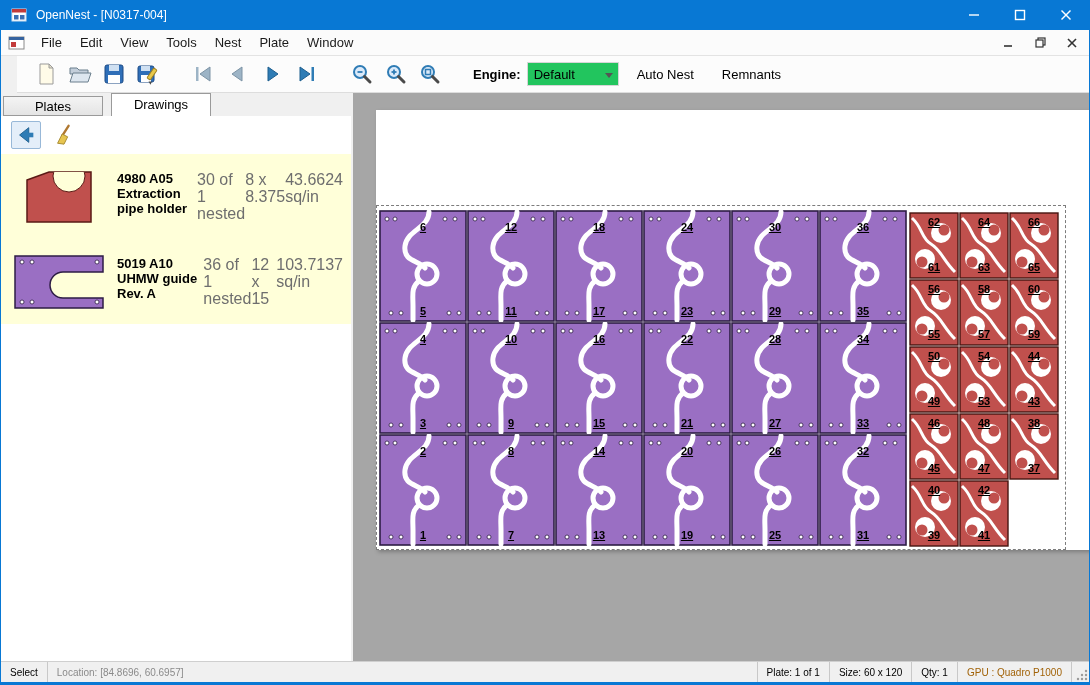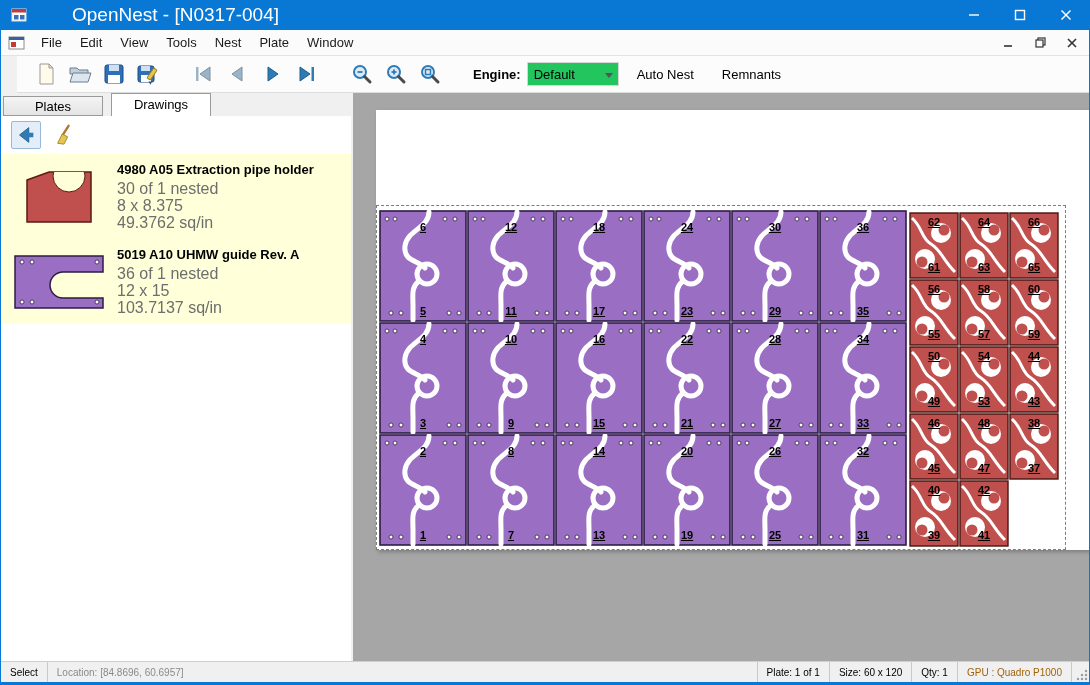--- a/index.html
+++ b/index.html
@@ -5,21 +5,21 @@
 <style>
   * { box-sizing: border-box; margin: 0; padding: 0; }
   body { font-family: "Liberation Sans", sans-serif; font-size: 13px; background:#444; }
   .window { position: relative; width: 1090px; height: 685px; background:#f0f0f0; overflow: hidden;
             border-left:1px solid #0878d4; border-right:1px solid #0878d4; }
 
   
   .titlebar { position:absolute; left:0; top:0; width:100%; height:30px; background:#0878d4;
               display:flex; align-items:center; color:#fff; }
   .app-icon { width:18px; height:18px; margin:0 8px 0 9px; display:flex; align-items:center; }
-  .title-text { font-size:19px;margin-left:36px; }
+  .title-text { font-size:12px; }
   .win-controls { position:absolute; right:0; top:0; height:30px; display:flex; }
   .win-btn { width:46px; height:30px; display:flex; align-items:center; justify-content:center; }
 
   
   .menubar { position:absolute; left:0; top:30px; width:100%; height:26px; background:#fbfbfb;
              display:flex; align-items:center; border-bottom:1px solid #e3e3e3; }
   .child-icon { width:18px; height:16px; margin:0 6px 0 7px; display:flex; align-items:center; }
   .menu-item { padding:4px 9px; color:#1a1a1a; }
   .mdi-controls { margin-left:auto; display:flex; align-items:center; margin-right:8px; gap:14px; }
   .mdi-btn { width:18px; height:18px; display:flex; align-items:center; justify-content:center; }
@@ -44,21 +44,21 @@
   .tab { width:100px; text-align:center; border:1px solid #9a9a9a; background:linear-gradient(#f4f4f4,#e4e4e4);
          height:20px; line-height:19px; font-size:13px; }
   .tab.active { background:#fff; height:23px; line-height:22px; border-bottom:none; position:relative; z-index:2; }
   .panel-toolbar { height:38px; background:#fff; display:flex; align-items:center; padding-left:10px; gap:8px; }
   .ptool-btn { width:30px; height:28px; display:flex; align-items:center; justify-content:center; border-radius:2px;
                border:1px solid transparent; }
   .ptool-btn.toggled { background:#e4eef9; border-color:#98b8d8; }
   .drawing-list { position:absolute; left:0; top:61px; width:350px; height:507px; background:#fff; overflow:hidden; }
   .drawing-item { display:flex; align-items:center; gap:8px; height:85px; background:#ffffd9; padding:6px 8px; }
   .thumb-box { width:100px; display:flex; align-items:center; justify-content:center; flex:none; }
-  .ditem-text { display:flex; flex-direction:column; }
+  .ditem-text { display:flex; flex-direction:row; }
   .ditem-title { font-weight:bold; color:#000; margin-bottom:3px; }
   .ditem-sub { color:#6e6e6e; font-size:16px; line-height:17px; }
 
   
   .canvas { position:absolute; left:352px; top:0; width:738px; height:568px; background:#a6a6a6; overflow:hidden; }
   .paper { position:absolute; left:23px; top:17px; width:715px; height:440px; background:#fff;
            box-shadow:2px 2px 4px rgba(0,0,0,.25); }
   .plate { position:absolute; left:23px; top:112px; width:690px; height:345px; border:1px dashed #7c7c7c; }
   .grid { position:absolute; display:grid; }
   .purple-grid { left:26px; top:117px; grid-template-columns:repeat(6,88px); grid-auto-rows:112px; }
@@ -271,21 +271,21 @@
                   </clipPath>
                 </defs>
               <path d="M4,12 L26,4 L68,4 L68,54 L4,54 Z" fill="#c0504d" stroke="#5a1a16" stroke-width="1.5"></path>
               <circle cx="46" cy="8" r="16" fill="#ffffd9" stroke="#5a1a16" clip-path="url(#redclip)"></circle>
             </svg>
           </div>
           <div class="ditem-text">
             <div class="ditem-title">4980 A05 Extraction pipe holder</div>
             <div class="ditem-sub">30 of 1 nested</div>
             <div class="ditem-sub">8 x 8.375</div>
-            <div class="ditem-sub">49.3762 sq/in</div>
+            <div class="ditem-sub">43.6624 sq/in</div>
           </div>
         </div>
         <div class="drawing-item">
           <div class="thumb-box">
             <svg viewBox="0 0 96 64" width="96" height="64">
               <path d="M4,6 H92 V22 H52 A13,13 0 0 0 52,48 H92 V58 H4 Z" fill="#9a6fc3" stroke="#2e1d45" stroke-width="1.5"></path>
               <g fill="#ffffff" stroke="#2e1d45" stroke-width="0.8">
                 <circle cx="11" cy="12" r="2"></circle>
                   <circle cx="21" cy="12" r="2"></circle>
                 <circle cx="11" cy="52" r="2"></circle>

